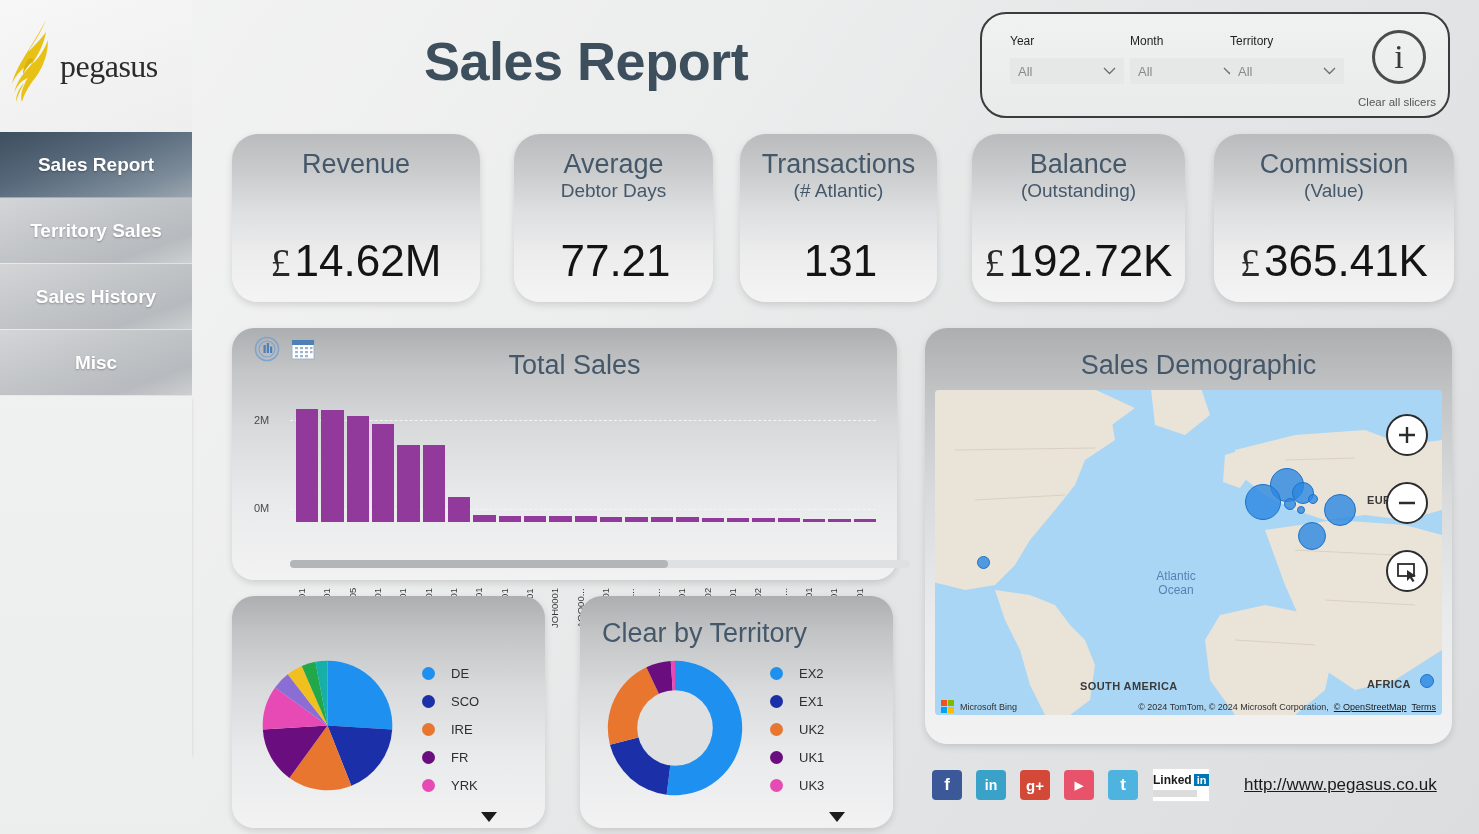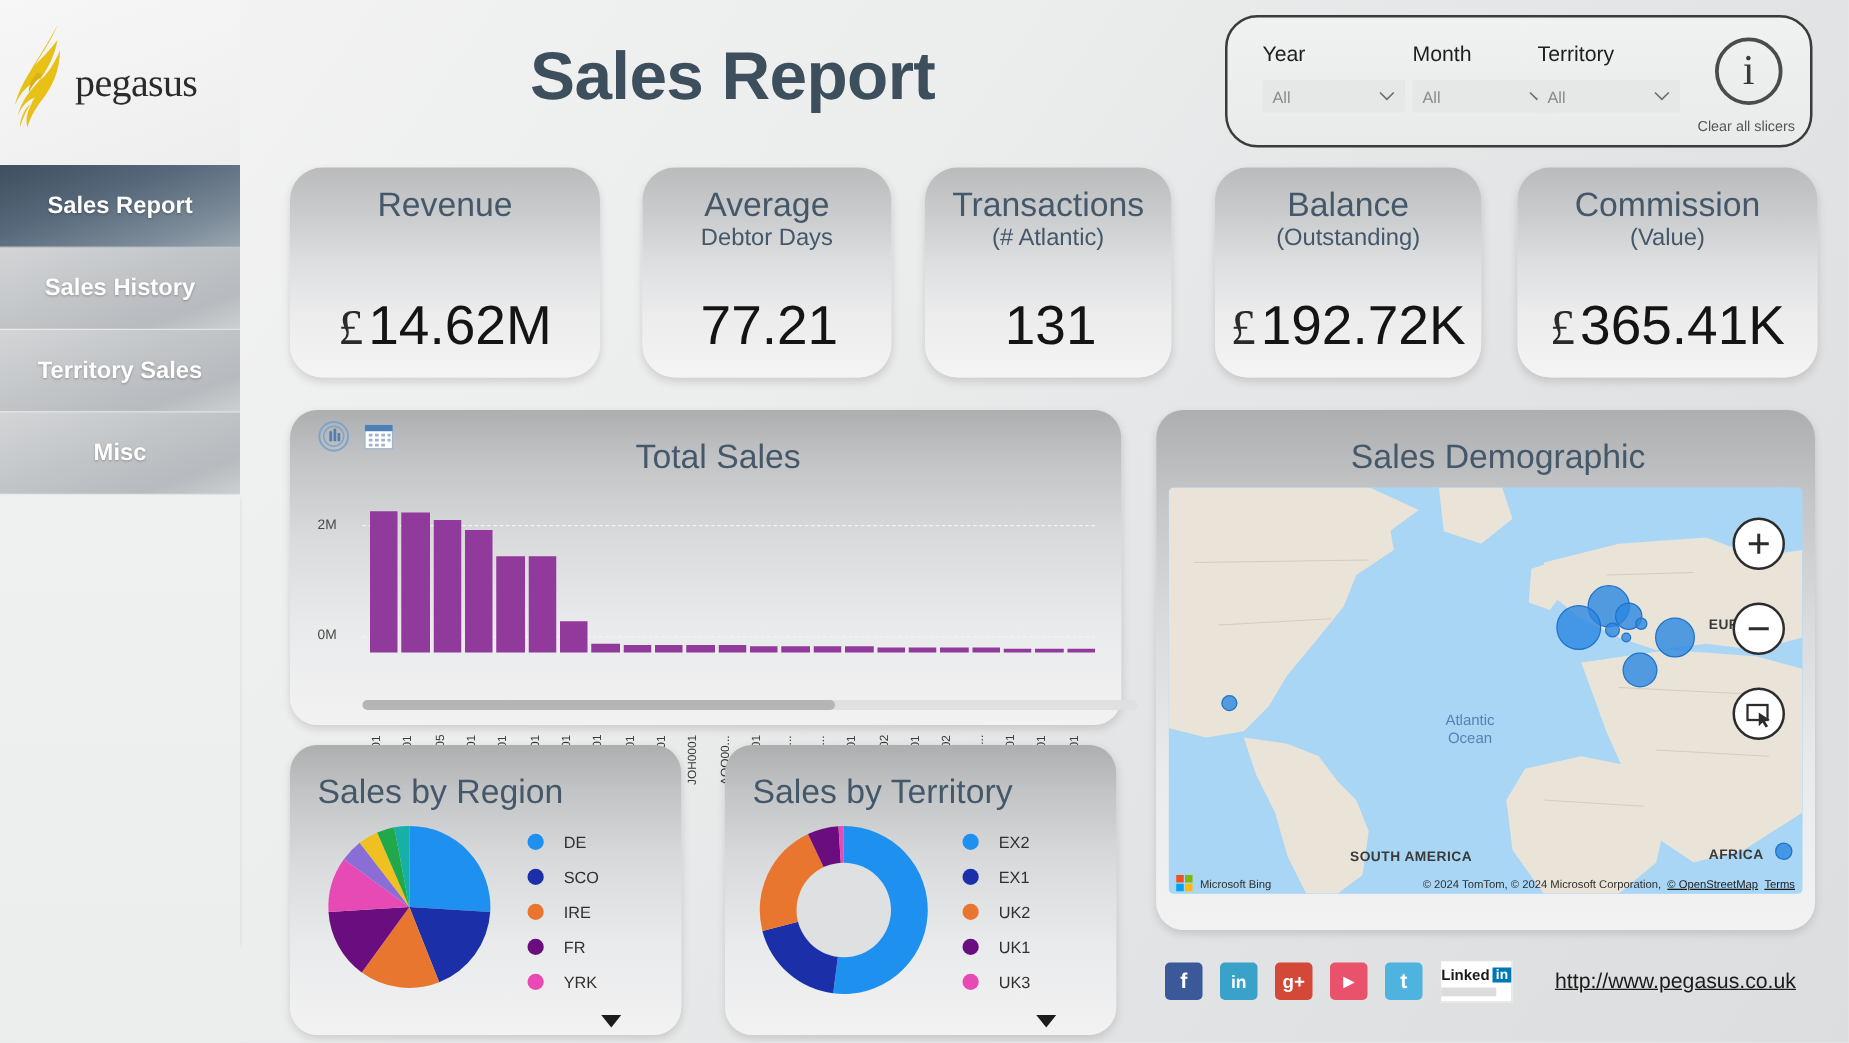--- a/index.html
+++ b/index.html
@@ -89,21 +89,21 @@
     letter-spacing: -0.5px;
   }
   
   #slicer-bar {
     position: absolute; left: 980px; top: 12px;
     width: 470px; height: 106px;
     border: 2px solid #3b3b3b; border-radius: 26px;
     background: linear-gradient(180deg,#f0f1f1,#e9eaea);
   }
   .slicer { position: absolute; top: 20px; }
-  .slicer-label { font-size: 17px; color: #1f1f1f; margin-bottom: 10px; }
+  .slicer-label { font-size: 12px; color: #1f1f1f; margin-bottom: 10px; }
   .slicer-box {
     width: 114px; height: 26px;
     background: #e6e7e7;
     display: flex; align-items: center; justify-content: space-between;
     padding: 0 8px; cursor: pointer;
   }
   .slicer-value { font-size: 13px; color: #8a8a8a; }
   .chev { width: 13px; height: 8px; }
   #info-circle {
     position: absolute; right: 22px; top: 16px;
@@ -250,24 +250,24 @@
                  C8 50 22 34 38 4 Z" fill="#e8c117"></path>
         <path d="M22 42 C18 46 15 52 15 58 C18 52 22 47 26 44 Z" fill="#d8b012"></path>
       </svg>
       <div id="logo-text">pegasus</div>
     </div>
 
     <div class="nav-item active">
       <span>Sales Report</span>
     </div>
     <div class="nav-item idle">
+      <span>Territory Sales</span>
+    </div>
+    <div class="nav-item idle">
       <span>Sales History</span>
-    </div>
-    <div class="nav-item idle">
-      <span>Territory Sales</span>
     </div>
     <div class="nav-item idle">
       <span>Misc</span>
     </div>
   </div>
 
   <div id="qna">
     <div id="qna-row">
       <svg id="qna-bubble" viewBox="0 0 20 20">
         <path d="M2 3 H18 V13 H9 L5 17 V13 H2 Z" fill="none" stroke="#2a2a2a" stroke-width="1.2"></path>
@@ -443,21 +443,20 @@
           <div class="xlabel">ONP0001</div>
         </div>
     </div>
 
     <div id="ts-scrollbar">
       <div id="ts-scrollthumb" style="width: 378.2px;"></div>
     </div>
   </div>
 
   <div class="panel" id="region-panel">
-    <div class="panel-title left">Sales by Region</div>
     <div class="chart-body">
       <div class="chart-graphic">
         <svg width="135" height="135" viewBox="0 0 100 100" id="region-pie">
             <path d="M 50 50 L 50 2 A 48 48 0 0 1 97.90528296455703 53.01394493740705 Z" fill="#1e90f0"></path>
             <path d="M 50 50 L 97.90528296455703 53.01394493740705 A 48 48 0 0 1 67.66997852886453 94.62927132263607 Z" fill="#1b2fa8"></path>
             <path d="M 50 50 L 67.66997852886453 94.62927132263607 A 48 48 0 0 1 21.786307889961293 88.83281572999748 Z" fill="#e9762f"></path>
             <path d="M 50 50 L 21.786307889961293 88.83281572999748 A 48 48 0 0 1 2.0947170354429687 53.01394493740703 Z" fill="#6a0d7e"></path>
             <path d="M 50 50 L 2.0947170354429687 53.01394493740703 A 48 48 0 0 1 11.167184270002537 21.78630788996128 Z" fill="#e84ab5"></path>
             <path d="M 50 50 L 11.167184270002537 21.78630788996128 A 48 48 0 0 1 20.58046142465713 12.072559405966857 Z" fill="#8a6ed6"></path>
             <path d="M 50 50 L 20.58046142465713 12.072559405966857 A 48 48 0 0 1 30.936901249530546 5.9477779671689035 Z" fill="#f0c020"></path>
@@ -485,21 +484,21 @@
           <div class="legend-item">
             <span class="legend-dot" style="background: rgb(232, 74, 181);"></span>
             <span class="legend-label">YRK</span>
           </div>
         </div>
     </div>
     <div class="legend-more"></div>
   </div>
 
   <div class="panel" id="territory-panel">
-    <div class="panel-title left">Sales by Territory</div>
+    <div class="panel-title left">Clear by Territory</div>
     <div class="chart-body">
       <div class="chart-graphic">
         <svg width="140" height="140" viewBox="0 0 100 100" id="territory-donut">
             <path d="M 50 50 L 50 2 A 48 48 0 1 1 43.98400478891339 97.62150566309494 Z" fill="#1e90f0"></path>
             <path d="M 50 50 L 43.98400478891339 97.62150566309494 A 48 48 0 0 1 3.5080082658257083 61.93711458391303 Z" fill="#1b2fa8"></path>
             <path d="M 50 50 L 3.5080082658257083 61.93711458391303 A 48 48 0 0 1 29.562594004876498 6.568301481631067 Z" fill="#e9762f"></path>
             <path d="M 50 50 L 29.562594004876498 6.568301481631067 A 48 48 0 0 1 46.986055062592925 2.0947170354429687 Z" fill="#6a0d7e"></path>
             <path d="M 50 50 L 46.986055062592925 2.0947170354429687 A 48 48 0 0 1 49.99999999999995 2 Z" fill="#e84ab5"></path>
             <circle cx="50" cy="50" r="27" fill="#dfe0e1"></circle>
           </svg>

